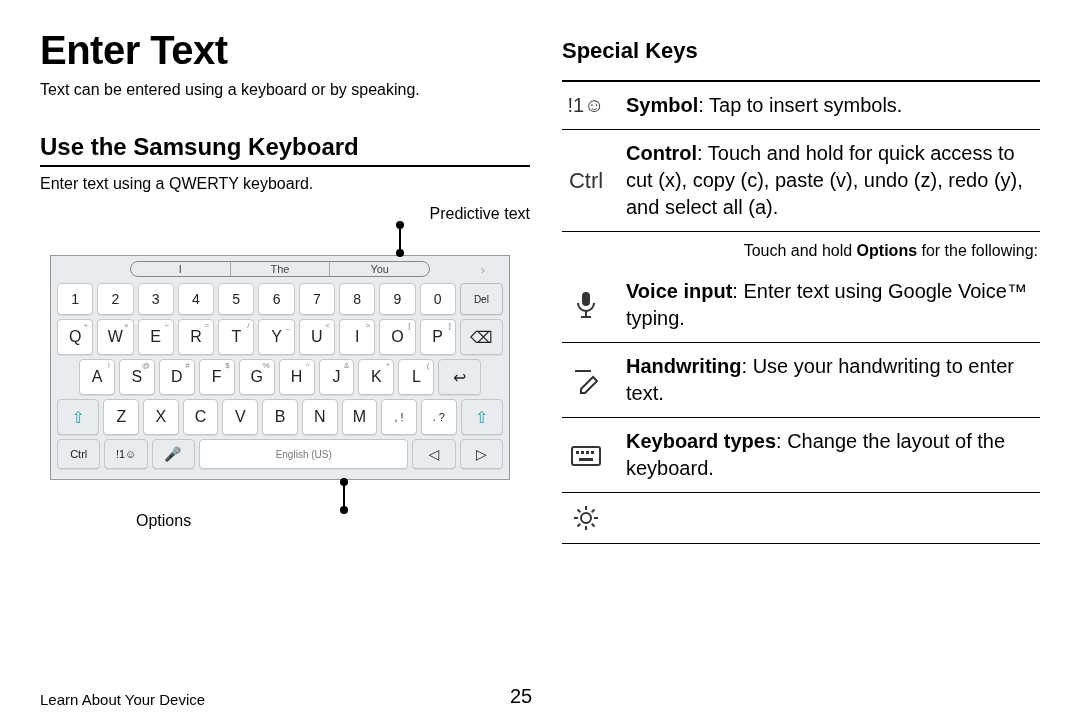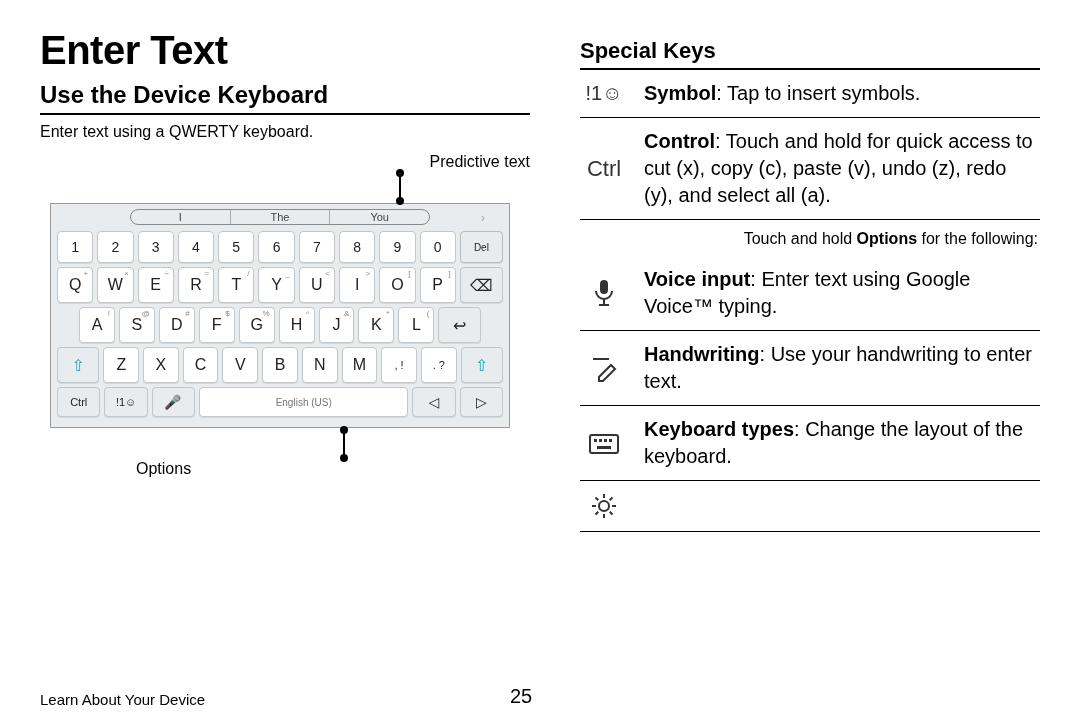--- a/index.html
+++ b/index.html
@@ -5,21 +5,21 @@
   * { box-sizing: border-box; margin: 0; padding: 0; }
   body {
     width: 1080px;
     height: 720px;
     font-family: -apple-system, BlinkMacSystemFont, "Segoe UI", Arial, sans-serif;
     background: #fff;
     color: #000;
     padding: 28px 40px 0 40px;
     position: relative;
   }
-  .columns { display: flex; gap: 50px; }
+  .columns { display: flex; gap: 32px; }
   .col-left { flex: 0 0 490px; }
   .col-right { flex: 1; padding-top: 10px; }
   h1 { font-size: 40px; font-weight: 800; letter-spacing: -0.5px; margin-bottom: 8px; }
   .intro { font-size: 16px; margin-bottom: 34px; }
   h2 { font-size: 24px; font-weight: 800; margin-bottom: 4px; }
   .h2-rule { border-bottom: 2px solid #000; margin-bottom: 8px; }
   .subintro { font-size: 16px; margin-bottom: 12px; }
   .callout-top { text-align: right; font-size: 16px; }
   .callout-line { width: 2px; height: 28px; background: #000; margin: 2px auto; position: relative; }
   .callout-dot-top { width: 8px; height: 8px; border-radius: 50%; background:#000; position:absolute; left:-3px; top:-4px; }
@@ -70,21 +70,21 @@
   .key.del { flex:1.2; font-size:10px; background:#e9ecee; border-color:#bbb; }
   .indent { width: 18px; }
   .key.fn { background:#e9ecee; flex:1.2; }
   .key.shift { color:#1aa3b8; }
   .key.space { flex:5; font-size:10px; color:#777; }
   .key.small { font-size:11px; }
   .krow.bottom .key { height:30px; }
   .mic { font-size:14px; }
   .callout-bot-wrap { margin-left: 118px; }
   .callout-bottom { font-size:16px; margin-top:2px; }
-  h3 { font-size:22px; font-weight:800; margin-bottom:4px; }
+  h3 { font-size:22px; font-weight:800; margin-bottom:16px; }
   .h3-rule { border-bottom:2px solid #000; margin-bottom:0; }
   .sk-row { display:flex; align-items:center; gap:18px; padding:10px 2px; border-bottom:1px solid #000; }
   .sk-icon { width:44px; flex:0 0 44px; text-align:center; font-size:20px; color:#333; }
   .sk-icon.txt { font-size:20px; font-family: Arial, sans-serif; }
   .sk-desc { font-size:20px; line-height:1.35; }
   .sk-desc b { font-weight:700; }
   .hold-note { font-size:16px; padding:10px 2px 8px;text-align:right; }
   .footer {
     position:absolute;
     bottom:12px;
@@ -98,22 +98,23 @@
     font-size:20px;
   }
   svg { display:block; margin:0 auto; }
 </style>
 </head>
 <body>
 
 <div class="columns">
   <div class="col-left">
     <h1>Enter Text</h1>
-
-    <h2>Use the Device Keyboard</h2>
+    <p class="intro">Text can be entered using a keyboard or by speaking.</p>
+
+    <h2>Use the Samsung Keyboard</h2>
     <div class="h2-rule"></div>
     <p class="subintro">Enter text using a QWERTY keyboard.</p>
 
     <div class="callout-top">Predictive text</div>
     <div style="margin-left:230px;">
         <div class="callout-line">
           <div class="callout-dot-top"></div>
           <div class="callout-dot-bottom"></div>
         </div>
       </div>

